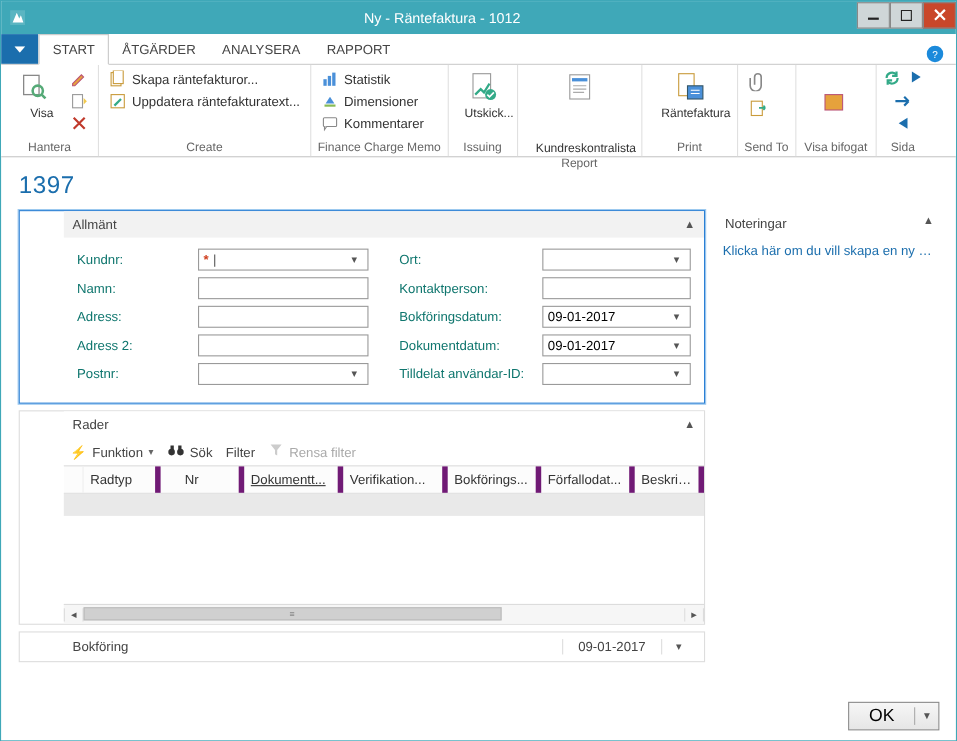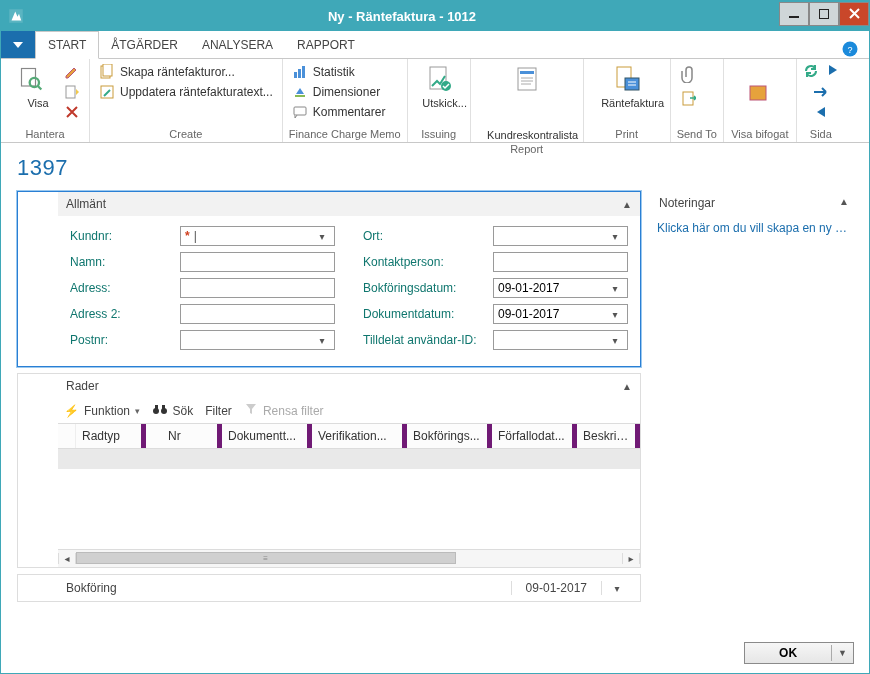--- a/index.html
+++ b/index.html
@@ -1,21 +1,21 @@
 <!DOCTYPE html>
 <html><head>
 <meta charset="utf-8">
 <style>
 * { box-sizing: border-box; margin: 0; padding: 0; font-family: 'Segoe UI', Tahoma, sans-serif; font-size: 12px; }
 body { background: #fff; width: 870px; height: 674px; overflow: hidden; border: 1px solid #3fa8b8; }
 
 
 .titlebar { height: 30px; background: #3fa8b8; display: flex; align-items: center; justify-content: space-between; color: #fff; }
 .titlebar-left { display: flex; align-items: center; gap: 4px; padding-left: 6px; }
-.titlebar-title { flex: 1; text-align: center; font-size: 13px; font-weight: bold; }
+.titlebar-title { flex: 1; text-align: center; font-size: 13px; }
 .titlebar-btns { display: flex; }
 .titlebar-btn { width: 30px; height: 24px; display: flex; align-items: center; justify-content: center; background: #cfd6d8; border: 1px solid #888; margin-top:-5px; }
 .titlebar-btn.close { background: #c9472a; color: #fff; border-color:#888; }
 .app-icon { width: 18px; height: 18px; }
 
 
 .ribbon-tabs { height: 28px; display: flex; align-items: flex-end; border-bottom: 1px solid #c8c8c8; background: #fff; }
 .menu-btn { width: 34px; height: 27px; background: #1b6ead; display:flex; align-items:center; justify-content:center;  }
 .menu-btn svg{fill:#fff;}
 .ribbon-tab { padding: 6px 12px; font-size: 12px; color: #444; cursor: pointer; }
@@ -57,42 +57,42 @@
 .form-input .dd { width: 16px; text-align:center; color:#555; font-size:10px;}
 .req-star { color: #d04020; font-weight:bold; margin-right:3px;}
 .caret-cursor::after{content:"|"; color:#555; animation:none; margin-left:1px;}
 .form-col-right label { width: 130px; }
 
 
 .rader-toolbar { display:flex; align-items:center; gap:12px; padding: 4px 6px;}
 .rader-tool { display:flex; align-items:center; gap:5px; font-size:12px; color:#444; cursor:pointer;}
 .grid-hdr { display:flex; border-top:1px solid #dcdcdc; border-bottom:1px solid #dcdcdc; background:#fcfcfc;}
 .grid-hdr .gh { padding:5px 6px; font-size:12px; color:#333; border-right:5px solid #701a75; white-space:nowrap; overflow:hidden;text-overflow:ellipsis;}
-.gh1{width:70px;} .gh2{width:60px;margin-left:16px;} .gh3{width:90px;} .gh4{width:95px;} .gh5{width:85px;} .gh6{width:85px;} .gh7{flex:1;}
+.gh1{width:70px;} .gh2{width:60px;margin-left:16px;} .gh3{width:90px;text-decoration:underline;} .gh4{width:95px;} .gh5{width:85px;} .gh6{width:85px;} .gh7{flex:1;}
 .grid-body { height: 100px; background:#fff;}
 .grid-selected-row { height:20px; background:#e9e9e9;}
 .grid-scroll { display:flex; align-items:center; border-top:1px solid #dcdcdc; height:18px; background:#f6f6f6;}
 .grid-scroll .sbtn{width:18px;text-align:center;border-right:1px solid #dcdcdc;border-left:1px solid #dcdcdc;font-size:10px;color:#555;}
 .grid-scroll .track{flex:1; position:relative; height:100%;}
 .grid-scroll .thumb{position:absolute;left:0;top:2px;height:12px;width:380px;background:#d0d0d0;border:1px solid #bbb;}
 .grid-scroll .thumb .grip{position:absolute;left:50%;top:50%;transform:translate(-50%,-50%);font-size:8px;color:#888;letter-spacing:1px;}
 
 .bokforing-row { display:flex; align-items:center; padding:6px 8px; font-size:13px; color:#444;}
 .bokforing-row .spacer{flex:1;}
 .bokforing-date { border-left:1px solid #ddd;border-right:1px solid #ddd; padding: 0 14px;}
 .bokforing-caret { width: 30px; text-align:center; font-size:10px; color:#555;}
 
 
 .side-panel-header{display:flex;justify-content:space-between;padding:5px 4px;font-size:13px;color:#444;}
 .note-link{ color:#1b6ead; font-size:12px; padding:6px 2px 4px 2px; cursor:pointer; white-space:nowrap; overflow:hidden; text-overflow:ellipsis;}
 
 
 .footer { position:absolute; bottom:10px; right:16px; }
 .ok-btn { display:flex;align-items:center; border:1px solid #8a8a8a; background:linear-gradient(#f6f6f6,#e6e6e6); }
-.ok-btn .ok-main{ padding:3px 34px; font-size:12px;font-weight:bold;}
+.ok-btn .ok-main{ padding:3px 18px; font-size:16px;}
 .ok-btn .ok-dd{ border-left:1px solid #aaa; padding:3px 6px; font-size:9px; color:#555;}
 
 .collapse-caret{font-size:10px;color:#555;}
 </style>
 </head>
 <body>
 
 <div class="titlebar">
   <div class="titlebar-left">
     <span class="app-icon">

